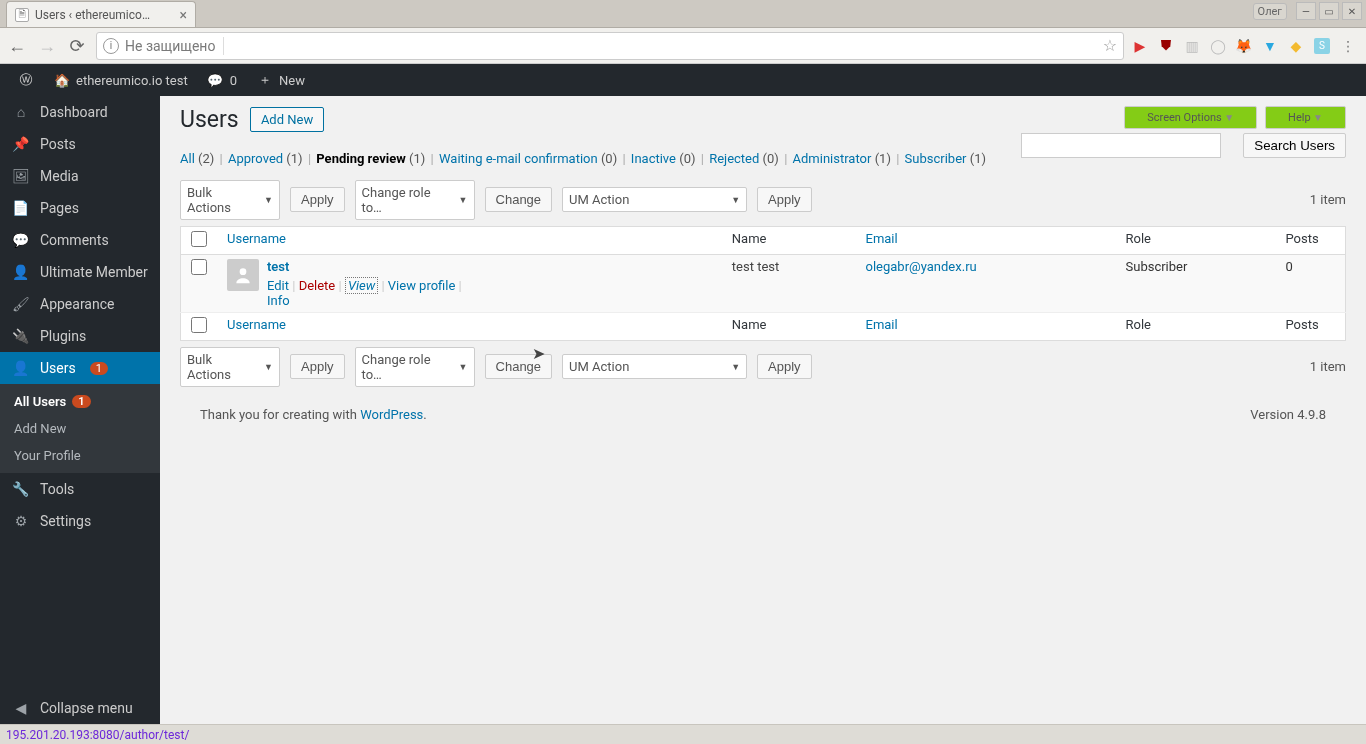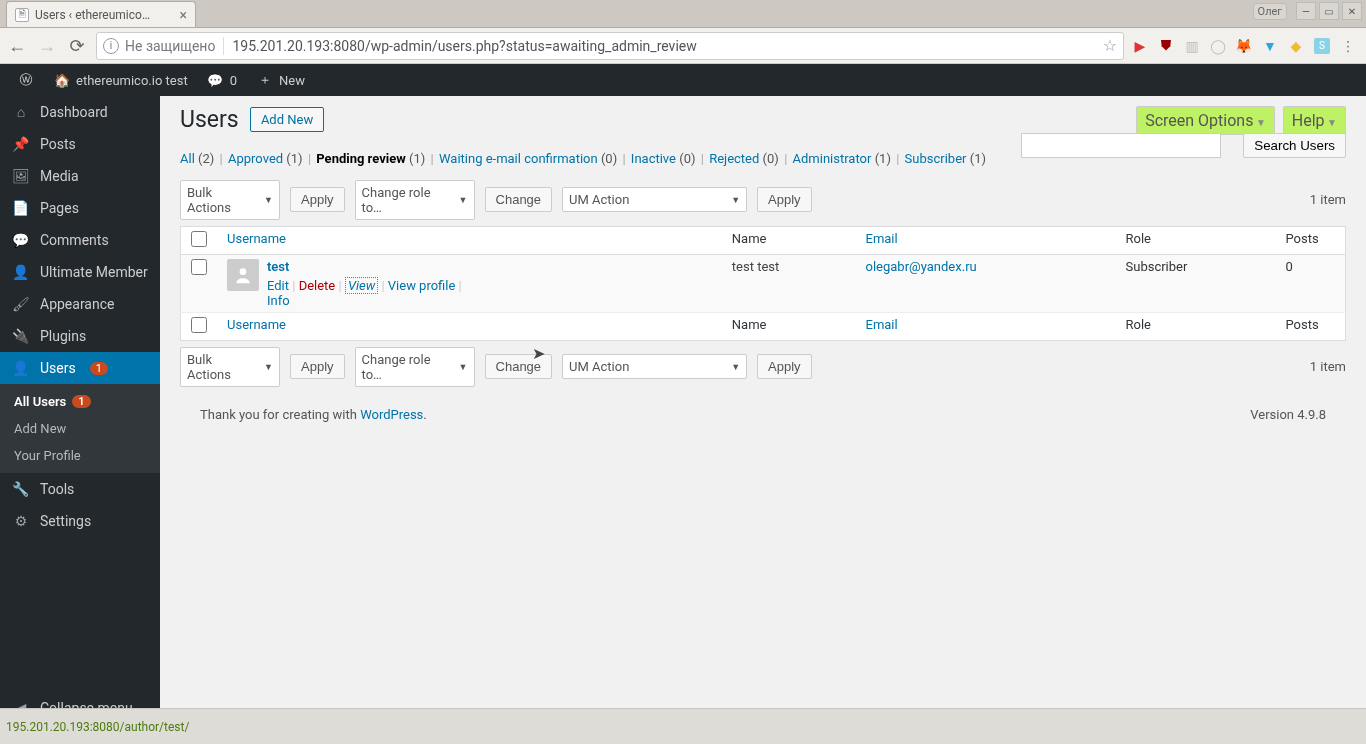--- a/index.html
+++ b/index.html
@@ -41,21 +41,21 @@
 .menu-item .mi-icon { width:18px; text-align:center; color:#9ca2a7;}
 .menu-item.current .mi-icon { color:#fff;}
 .submenu { background:#32373c; padding:4px 0;}
 .submenu a { display:flex; align-items:center; padding:6px 12px 6px 14px; color:#b4b9be; font-size:13px; text-decoration:none; cursor:pointer;}
 .submenu a.current { color:#fff; font-weight:600;}
 .submenu .badge { background:#ca4a1f; color:#fff; border-radius:9px; font-size:11px; padding:0 6px; margin-left:6px;}
 .collapse { margin-top:auto;}
 
 .content { flex:1; padding:10px 20px 40px 20px; background:#f1f1f1; overflow:auto; position:relative;}
 .top-actions { float:right; display:flex; gap:8px;}
-.panel-toggle { background:#bef264; border:1px solid #ccc; padding:4px 8px; font-size:16px; color:#555; cursor:pointer; border-radius:2px;}
+.panel-toggle { background:#84cc16; border:1px solid #ccc; padding:4px 22px; font-size:11px; color:#555; cursor:pointer; border-radius:2px;}
 .panel-toggle::after { content:" ▼"; font-size:10px; color:#888;}
 
 h1.page-title { font-size:23px; font-weight:400; color:#23282d; display:inline-block; margin-right:8px;}
 .page-title-action { display:inline-block; border:1px solid #0071a1; color:#0071a1; background:#f7f7f7; padding:4px 10px; font-size:13px; border-radius:2px; cursor:pointer; position:relative; top:-3px;}
 
 .subsubsub { margin:12px 0 8px; font-size:13px; color:#555; line-height:1.9;}
 .subsubsub a { color:#0073aa; text-decoration:none; cursor:pointer;}
 .subsubsub .count { color:#555;}
 .subsubsub strong { color:#000;}
 .subsubsub .sep { color:#aaa; padding:0 2px;}
@@ -84,21 +84,21 @@
 .avatar-box { width:32px; height:32px; background:#ccc; display:inline-flex; align-items:center; justify-content:center; margin-right:8px; vertical-align:top; border-radius:2px;}
 .avatar-box svg { fill:#fff;}
 .username-cell { display:flex;}
 .username-cell .uc-body { flex:1;}
 td.posts-col, th.posts-col { text-align:center; width:70px;}
 th.role-col, td.role-col { width:160px;}
 
 .footer { display:flex; justify-content:space-between; padding:14px 20px; color:#555; font-size:13px;}
 .footer a { color:#0073aa; text-decoration:none;}
 
-.status-bar { position:fixed; left:0; bottom:0; height:36px; background:#dedcd6; border-top:1px solid #c8c5be; width:100%; font-size:12px; color:#4d7c0f; display:flex; align-items:center; padding:0 6px;}
+.status-bar { position:fixed; left:0; bottom:0; height:20px; background:#dedcd6; border-top:1px solid #c8c5be; width:100%; font-size:12px; color:#6d28d9; display:flex; align-items:center; padding:0 6px;}
 
 .cursor-ptr { position:absolute; left:372px; top:248px; font-size:16px; pointer-events:none;}
 input[type=checkbox]{ width:16px; height:16px;}
 </style>
 </head>
 <body>
 
 <div class="browser-chrome">
   <div class="tabs-bar">
     <div class="tab">
@@ -114,21 +114,20 @@
     </div>
   </div>
   <div class="addr-bar">
     <span class="nav-btn">←</span>
     <span class="nav-btn disabled">→</span>
     <span class="nav-btn">⟳</span>
     <div class="url-box">
       <span class="secure-icon">i</span>
       <span class="warn-text">Не защищено</span>
       <span class="divider"></span>
-      <span>195.201.20.193:8080/wp-admin/users.php?status=awaiting_admin_review</span>
       <span class="star">☆</span>
     </div>
     <div class="ext-icons">
       <span style="color:#d33">▶</span>
       <span style="color:#900">⛊</span>
       <span style="color:#bbb">▥</span>
       <span style="color:#bbb">◯</span>
       <span style="color:#e58e26">🦊</span>
       <span style="color:#2aa8e0">▼</span>
       <span style="color:#f3ba2f">◆</span>

